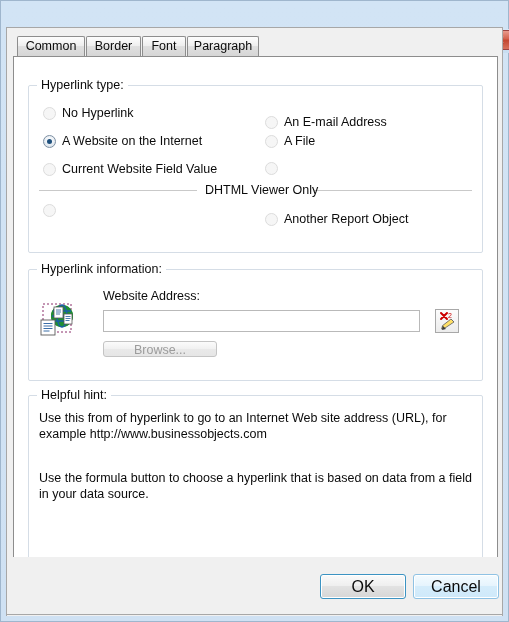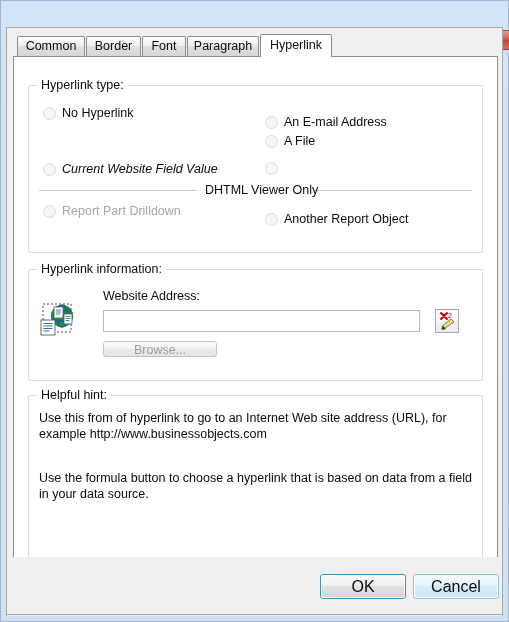--- a/index.html
+++ b/index.html
@@ -332,33 +332,36 @@
     <div class="caption-btn" id="close-btn">✕</div>
   </div>
 
   <div id="body-area">
 
     <div id="tabstrip">
       <div class="tab" id="tab-0" style="left:4px;   width:68px;">Common</div>
       <div class="tab" id="tab-1" style="left:73px;  width:55px;">Border</div>
       <div class="tab" id="tab-2" style="left:129px; width:44px;">Font</div>
       <div class="tab" id="tab-3" style="left:174px; width:72px;">Paragraph</div>
-      <div class="tab active" id="tab-4" style="left:247px; width:72px;">Hyperlink</div>
     </div>
 
     <div id="tab-pane">
 
       <div class="group" id="group-type">
         <div class="group-title">Hyperlink type:</div>
 
         <div class="radio-row" style="left:14px; top:20px;">
           <span class="radio dim"></span>
           <span class="radio-label">No Hyperlink</span>
         </div>
-        <div class="radio-row" style="left:14px; top:76px;font-style:italic;">
+        <div class="radio-row" style="left:14px; top:48px;">
+          <span class="radio checked"></span>
+          <span class="radio-label">A Website on the Internet</span>
+        </div>
+        <div class="radio-row" style="left:14px; top:76px;">
           <span class="radio dim"></span>
           <span class="radio-label">Current Website Field Value</span>
         </div>
 
         <div class="radio-row" style="left:236px; top:29px;">
           <span class="radio dim"></span>
           <span class="radio-label">An E-mail Address</span>
         </div>
         <div class="radio-row" style="left:236px; top:48px;">
           <span class="radio dim"></span>
@@ -367,21 +370,20 @@
         <div class="radio-row" style="left:236px; top:76px;">
           <span class="radio dim"></span>
         </div>
 
         <div class="hr" style="left:10px; top:104px; width:158px;"></div>
         <div class="hr" style="left:285px; top:104px; width:158px;"></div>
         <div id="dhtml-label" style="left:176px; top:97px;">DHTML Viewer Only</div>
 
         <div class="radio-row disabled" style="left:14px; top:118px;">
           <span class="radio dim"></span>
-          <span class="radio-label dim">Report Part Drilldown</span>
         </div>
         <div class="radio-row" style="left:236px; top:126px;">
           <span class="radio dim"></span>
           <span class="radio-label">Another Report Object</span>
         </div>
       </div>
 
       <div class="group" id="group-info">
         <div class="group-title">Hyperlink information:</div>
 

